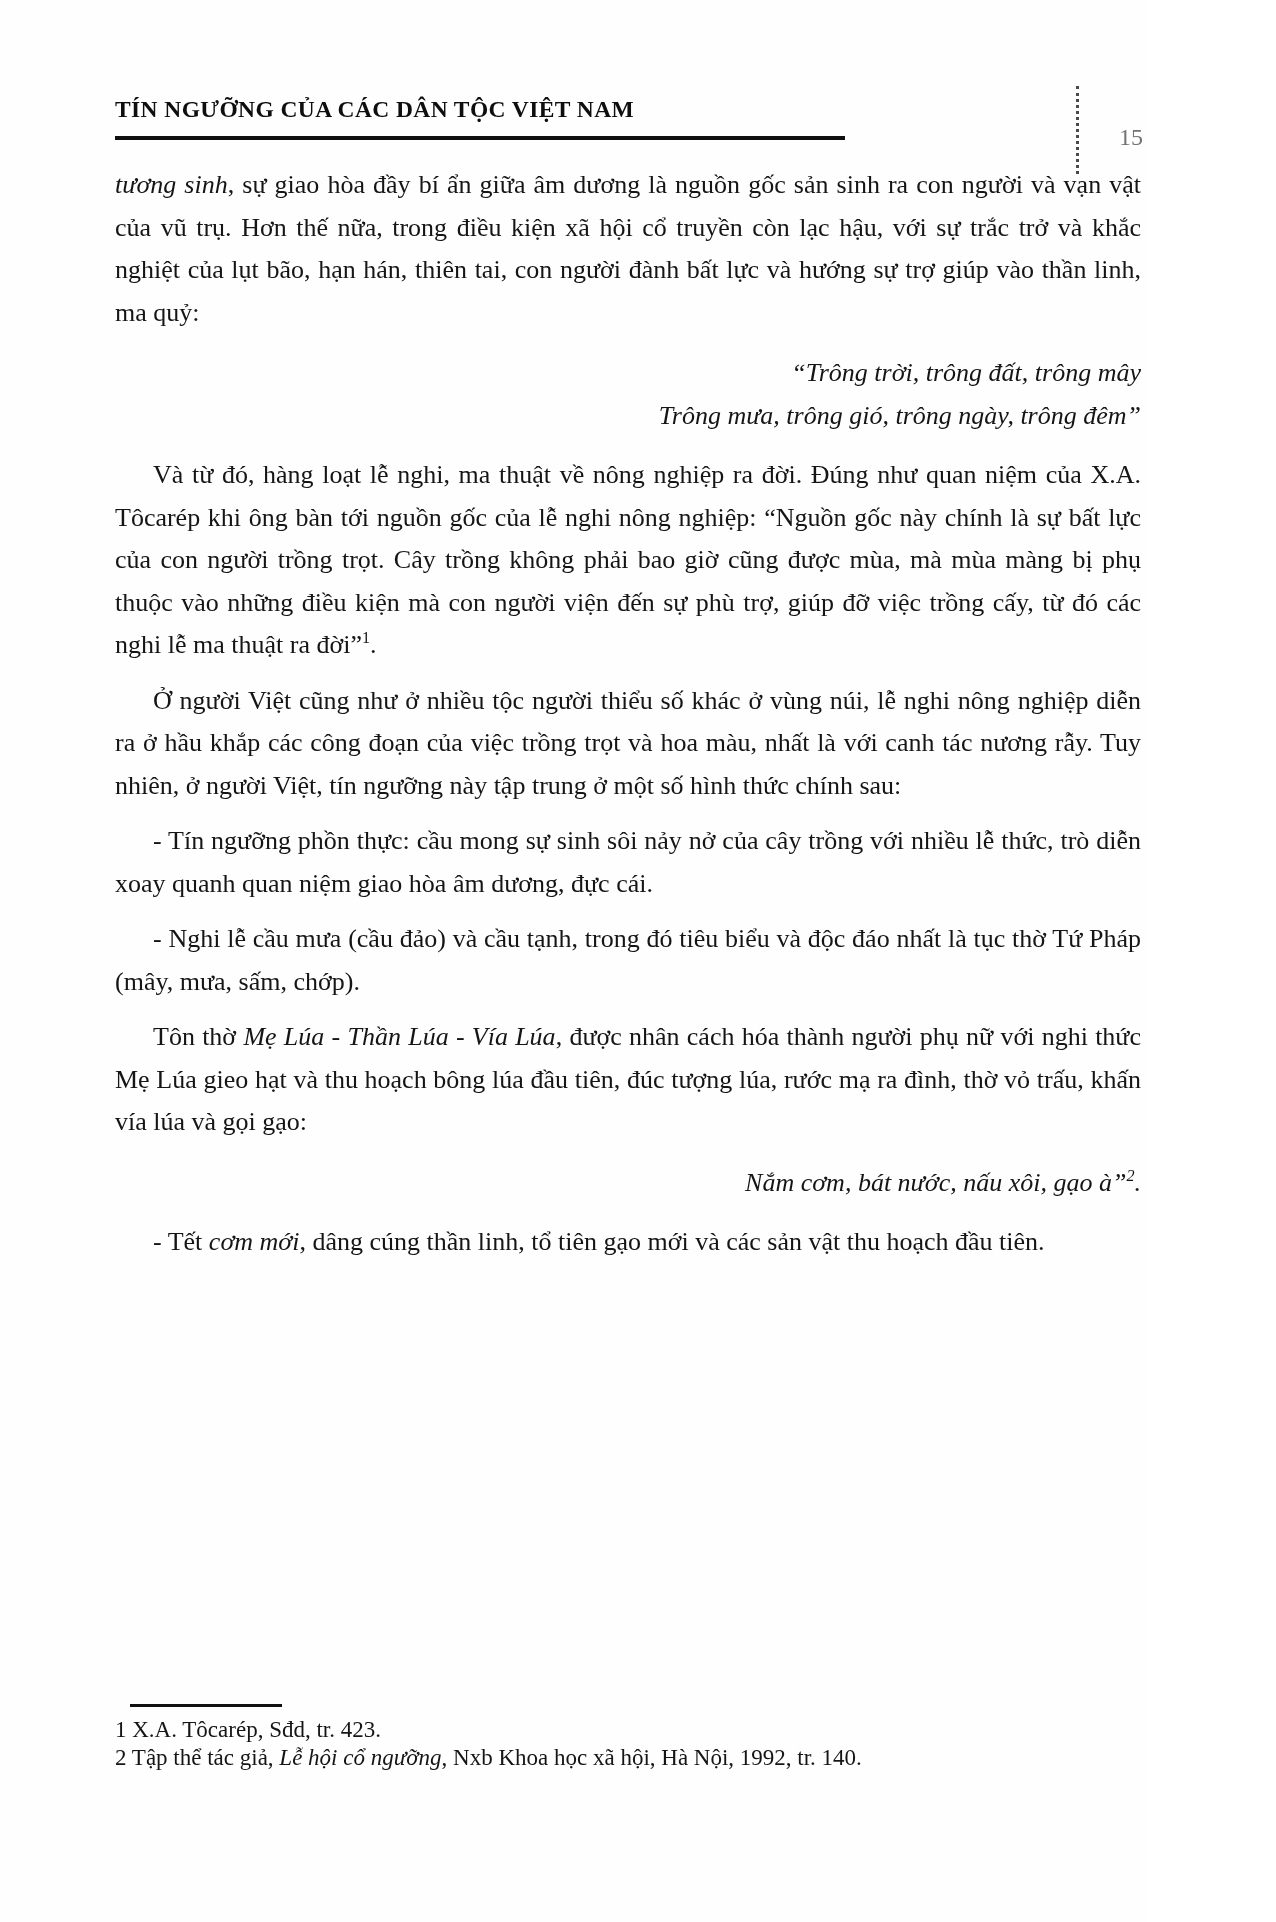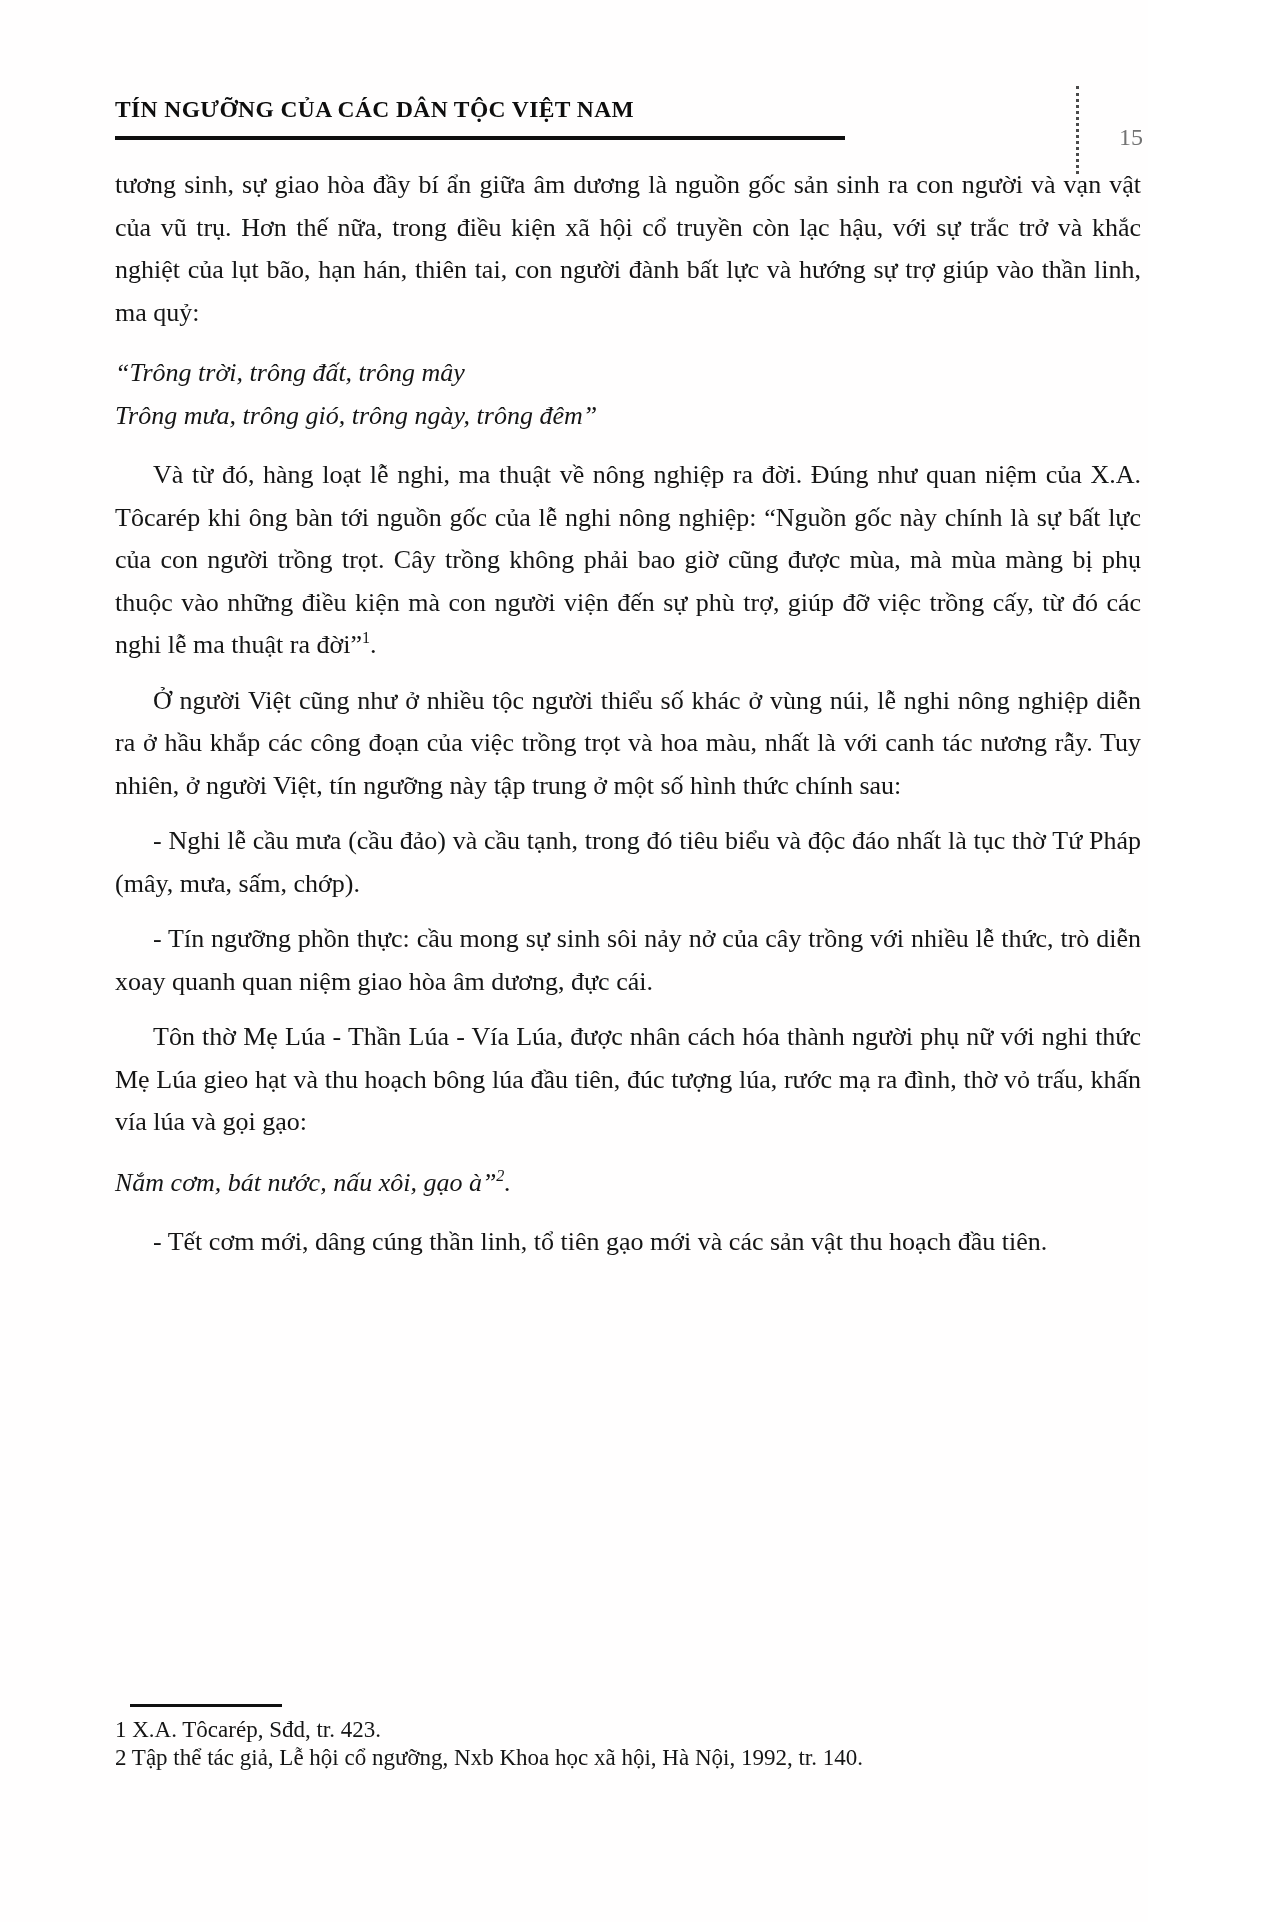--- a/index.html
+++ b/index.html
@@ -45,30 +45,30 @@
   
   .bodytext{
     margin-top:24px;
     font-size:26px;
     line-height:42.5px;
     text-align:justify;
   }
   .para{margin:13px 0;}
   .para:first-child{margin-top:0;}
   .ind{text-indent:38px;}
-  .it{}
+  .it{font-style:italic;}
   sup{
     font-size:0.62em;
     line-height:0;
     vertical-align:super;
   }
   .verse{
     margin:17px 0;
     font-style:italic;
-    text-align:left;
+    text-align:right;
   }
   .verse-line{line-height:43px;}
   
   .footnotes{
     position:absolute;
     left:115px; top:1704px;
     width:1026px;
     font-size:23px;
     line-height:28px;
   }
@@ -94,23 +94,23 @@
 
       <div class="verse">
         <div class="verse-line">“Trông trời, trông đất, trông mây</div>
         <div class="verse-line">Trông mưa, trông gió, trông ngày, trông đêm”</div>
       </div>
 
       <p class="para ind"><span>Và từ đó, hàng loạt lễ nghi, ma thuật về nông nghiệp ra đời. Đúng như quan niệm của X.A. Tôcarép khi ông bàn tới nguồn gốc của lễ nghi nông nghiệp: “Nguồn gốc này chính là sự bất lực của con người trồng trọt. Cây trồng không phải bao giờ cũng được mùa, mà mùa màng bị phụ thuộc vào những điều kiện mà con người viện đến sự phù trợ, giúp đỡ việc trồng cấy, từ đó các nghi lễ ma thuật ra đời”</span><sup>1</sup><span>.</span></p>
 
       <p class="para ind"><span>Ở người Việt cũng như ở nhiều tộc người thiểu số khác ở vùng núi, lễ nghi nông nghiệp diễn ra ở hầu khắp các công đoạn của việc trồng trọt và hoa màu, nhất là với canh tác nương rẫy. Tuy nhiên, ở người Việt, tín ngưỡng này tập trung ở một số hình thức chính sau:</span></p>
 
+      <p class="para ind"><span>- Tín ngưỡng phồn thực: cầu mong sự sinh sôi nảy nở của cây trồng với nhiều lễ thức, trò diễn xoay quanh quan niệm giao hòa âm dương, đực cái.</span></p>
+
       <p class="para ind"><span>- Nghi lễ cầu mưa (cầu đảo) và cầu tạnh, trong đó tiêu biểu và độc đáo nhất là tục thờ Tứ Pháp (mây, mưa, sấm, chớp).</span></p>
-
-      <p class="para ind"><span>- Tín ngưỡng phồn thực: cầu mong sự sinh sôi nảy nở của cây trồng với nhiều lễ thức, trò diễn xoay quanh quan niệm giao hòa âm dương, đực cái.</span></p>
 
       <p class="para ind"><span>Tôn thờ </span><span class="it">Mẹ Lúa - Thần Lúa - Vía Lúa</span><span>, được nhân cách hóa thành người phụ nữ với nghi thức Mẹ Lúa gieo hạt và thu hoạch bông lúa đầu tiên, đúc tượng lúa, rước mạ ra đình, thờ vỏ trấu, khấn vía lúa và gọi gạo:</span></p>
 
       <div class="verse">
         <div class="verse-line"><span>Nắm cơm, bát nước, nấu xôi, gạo à”</span><sup>2</sup><span>.</span></div>
       </div>
 
 
       <p class="para ind"><span>- Tết </span><span class="it">cơm mới</span><span>, dâng cúng thần linh, tổ tiên gạo mới và các sản vật thu hoạch đầu tiên.</span></p>
 

